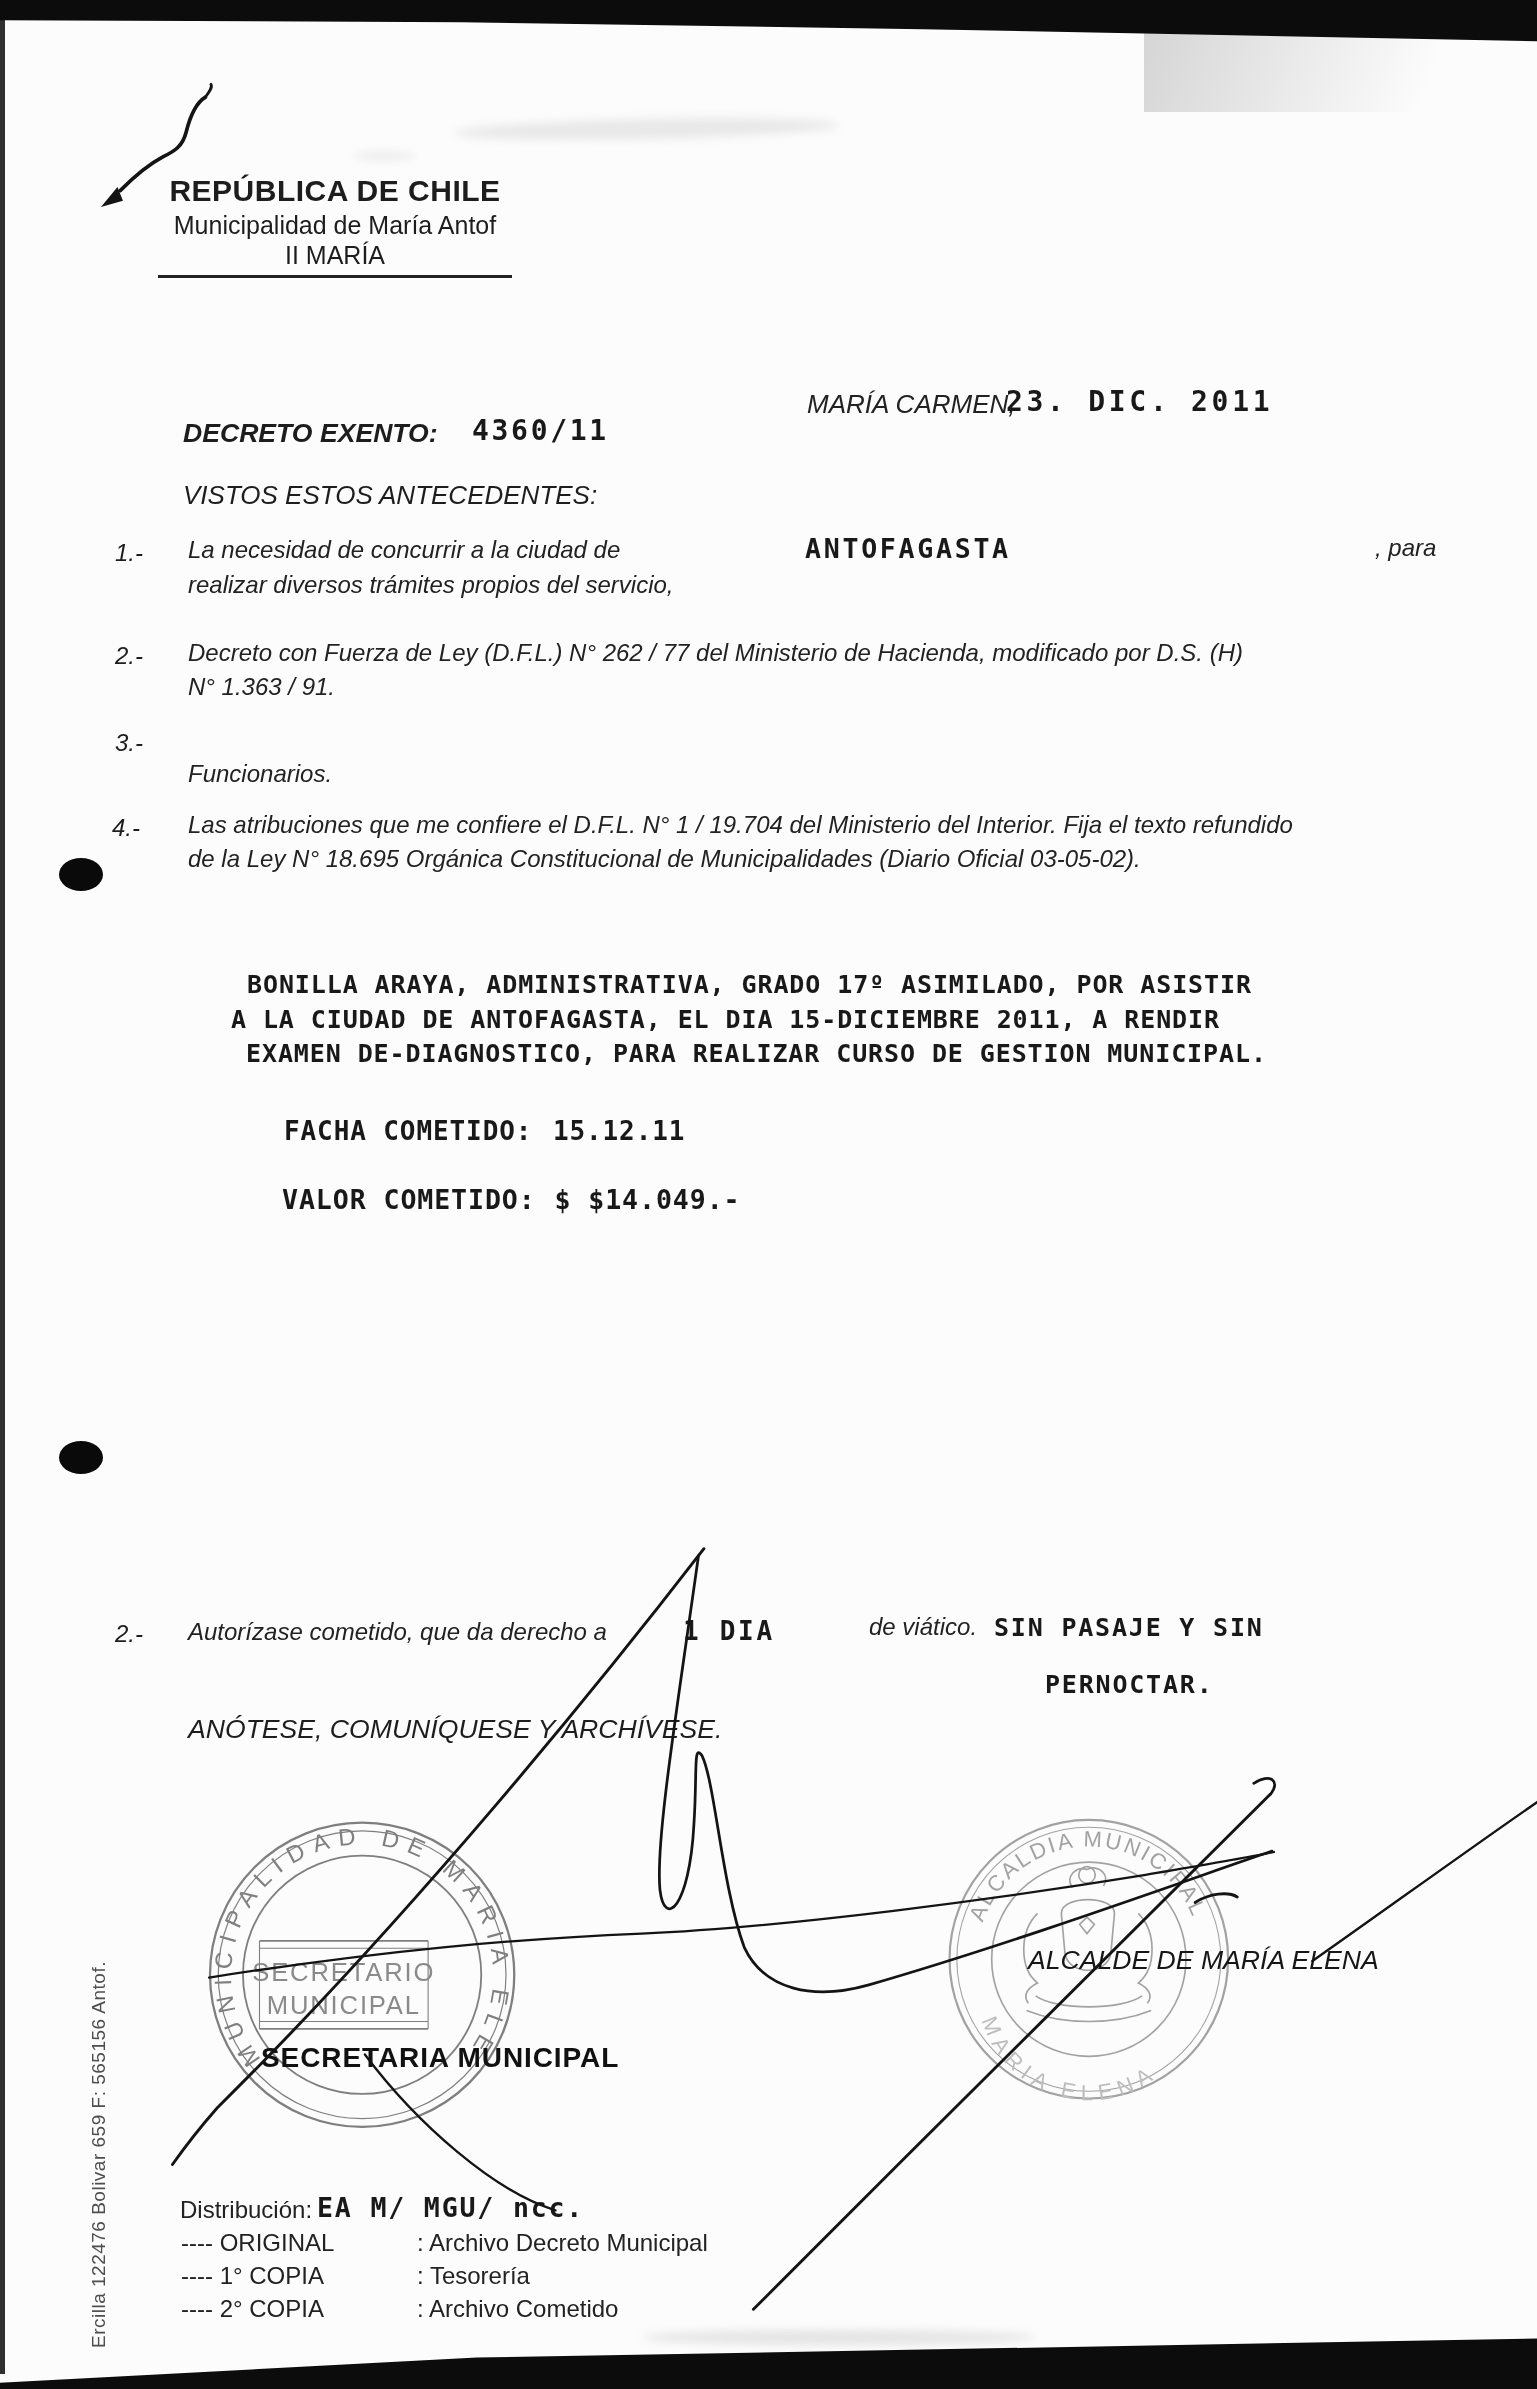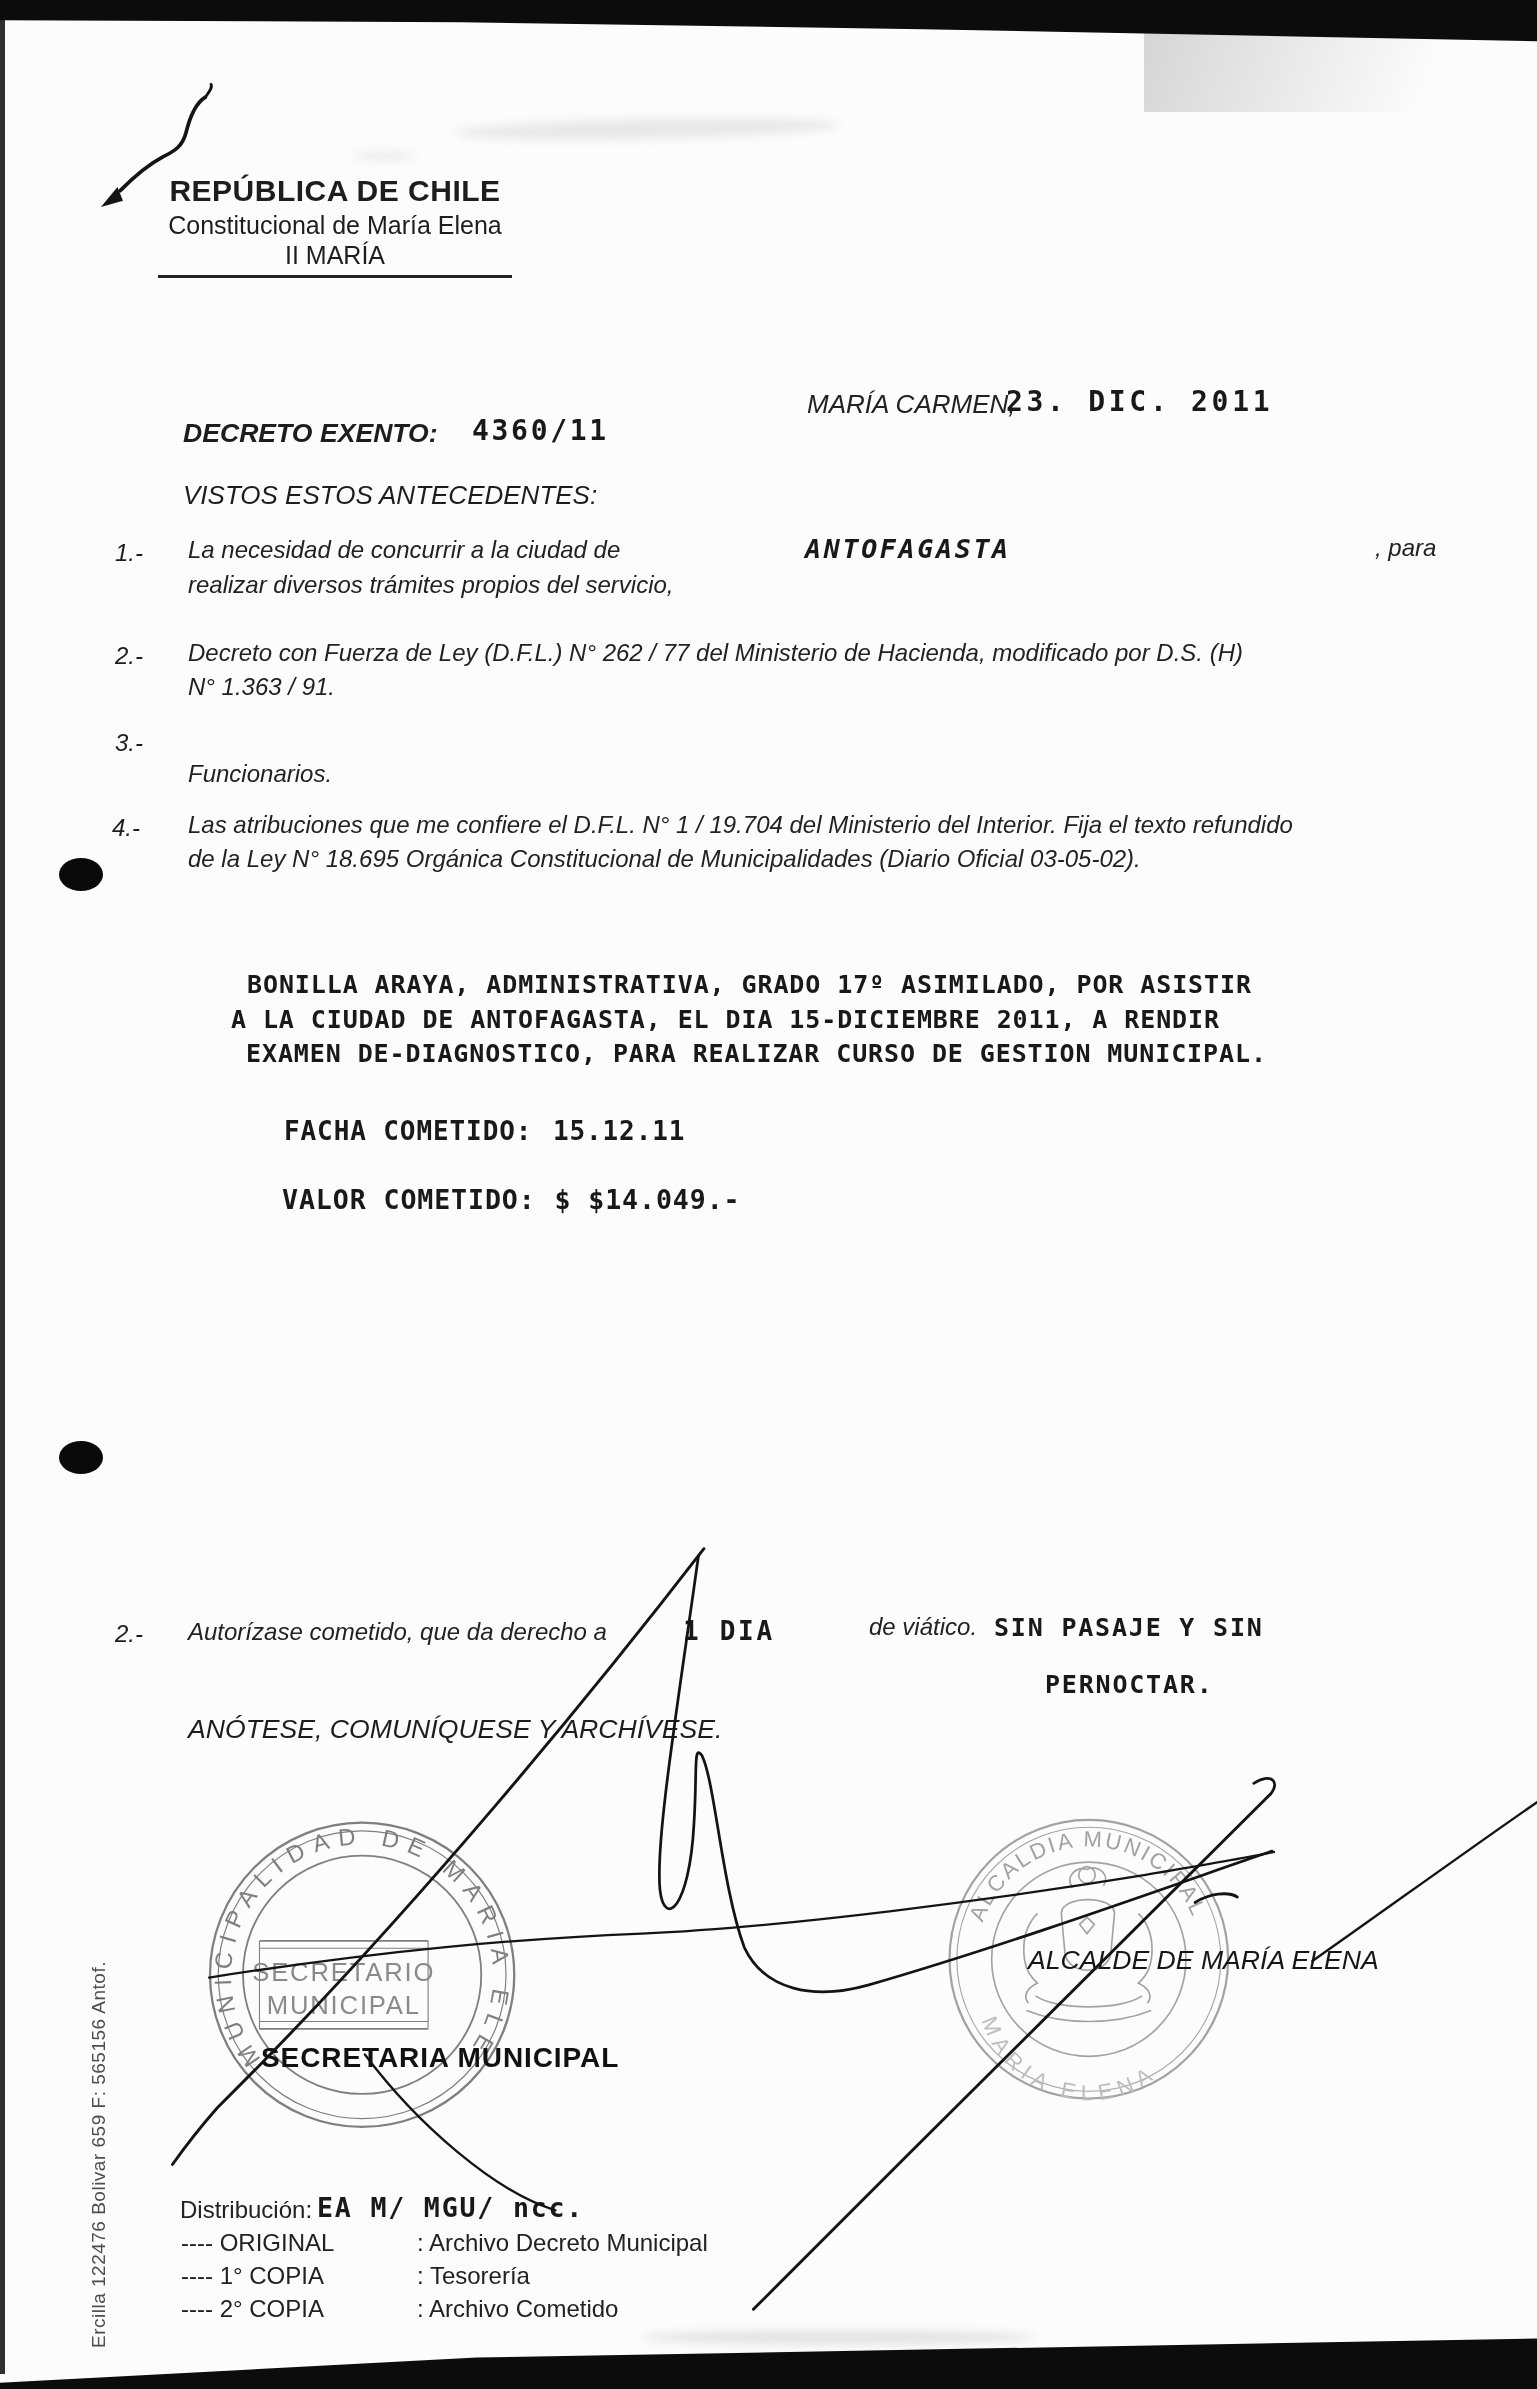--- a/index.html
+++ b/index.html
@@ -74,35 +74,35 @@
         <path d="M1178,2100 L1186,2092 L1194,2100 L1186,2110 Z"></path>
         <path d="M1132,2088 C1112,2108 1112,2148 1132,2164 C1120,2170 1116,2178 1122,2186"></path>
         <path d="M1242,2088 C1262,2108 1262,2148 1242,2164 C1254,2170 1258,2178 1252,2186"></path>
         <path d="M1130,2178 C1152,2194 1224,2194 1246,2178"></path>
         <path d="M1120,2194 C1160,2210 1216,2210 1256,2194"></path>
       </g>
     </g>
   </svg>
 
   <div class="abs txt b" style="left:160px;top:174px;width:350px;text-align:center;font-size:30px;letter-spacing:0.5px;">REPÚBLICA DE CHILE</div>
-  <div class="abs txt" style="left:160px;top:211px;width:350px;text-align:center;font-size:25px;">Constitucional de María Elena</div>
+  <div class="abs txt" style="left:160px;top:211px;width:350px;text-align:center;font-size:25px;">Municipalidad de María Antof</div>
   <div class="abs txt" style="left:160px;top:241px;width:350px;text-align:center;font-size:25px;">II MARÍA</div>
   <div class="abs txt" style="left:158px;top:275px;width:354px;height:2.7px;background:#222;"></div>
 
   <div class="abs txt it doc" style="left:807px;top:389px;font-size:26px;">MARÍA CARMEN,</div>
   <div class="abs txt tw" style="left:1006px;top:385px;font-size:28px;letter-spacing:3.7px;">23. DIC. 2011</div>
 
   <div class="abs txt it b" style="left:183px;top:418px;font-size:26.6px;">DECRETO EXENTO:</div>
   <div class="abs txt tw" style="left:472px;top:414px;font-size:28px;letter-spacing:2.7px;">4360/11</div>
 
   <div class="abs txt it" style="left:183px;top:480px;font-size:26px;">VISTOS ESTOS ANTECEDENTES:</div>
 
   <div class="abs txt num" style="left:115px;top:539px;">1.-</div>
   <div class="abs txt it doc" style="left:188px;top:536px;">La necesidad de concurrir a la ciudad de</div>
-  <div class="abs txt tw" style="left:805px;top:533px;font-size:26.6px;letter-spacing:2.7px;font-style:italic;">ANTOFAGASTA</div>
+  <div class="abs txt tw" style="left:805px;top:533px;font-size:26.6px;letter-spacing:2.7px;">ANTOFAGASTA</div>
   <div class="abs txt it doc" style="left:1375px;top:534px;">, para</div>
   <div class="abs txt it doc" style="left:188px;top:571px;">realizar diversos trámites propios del servicio,</div>
 
   <div class="abs txt num" style="left:115px;top:642px;">2.-</div>
   <div class="abs txt it doc" style="left:188px;top:639px;">Decreto con Fuerza de Ley (D.F.L.) N° 262 / 77 del Ministerio de Hacienda, modificado por D.S. (H)</div>
   <div class="abs txt it doc" style="left:188px;top:673px;">N° 1.363 / 91.</div>
 
   <div class="abs txt num" style="left:115px;top:729px;">3.-</div>
   <div class="abs txt it doc" style="left:188px;top:760px;">Funcionarios.</div>
 

